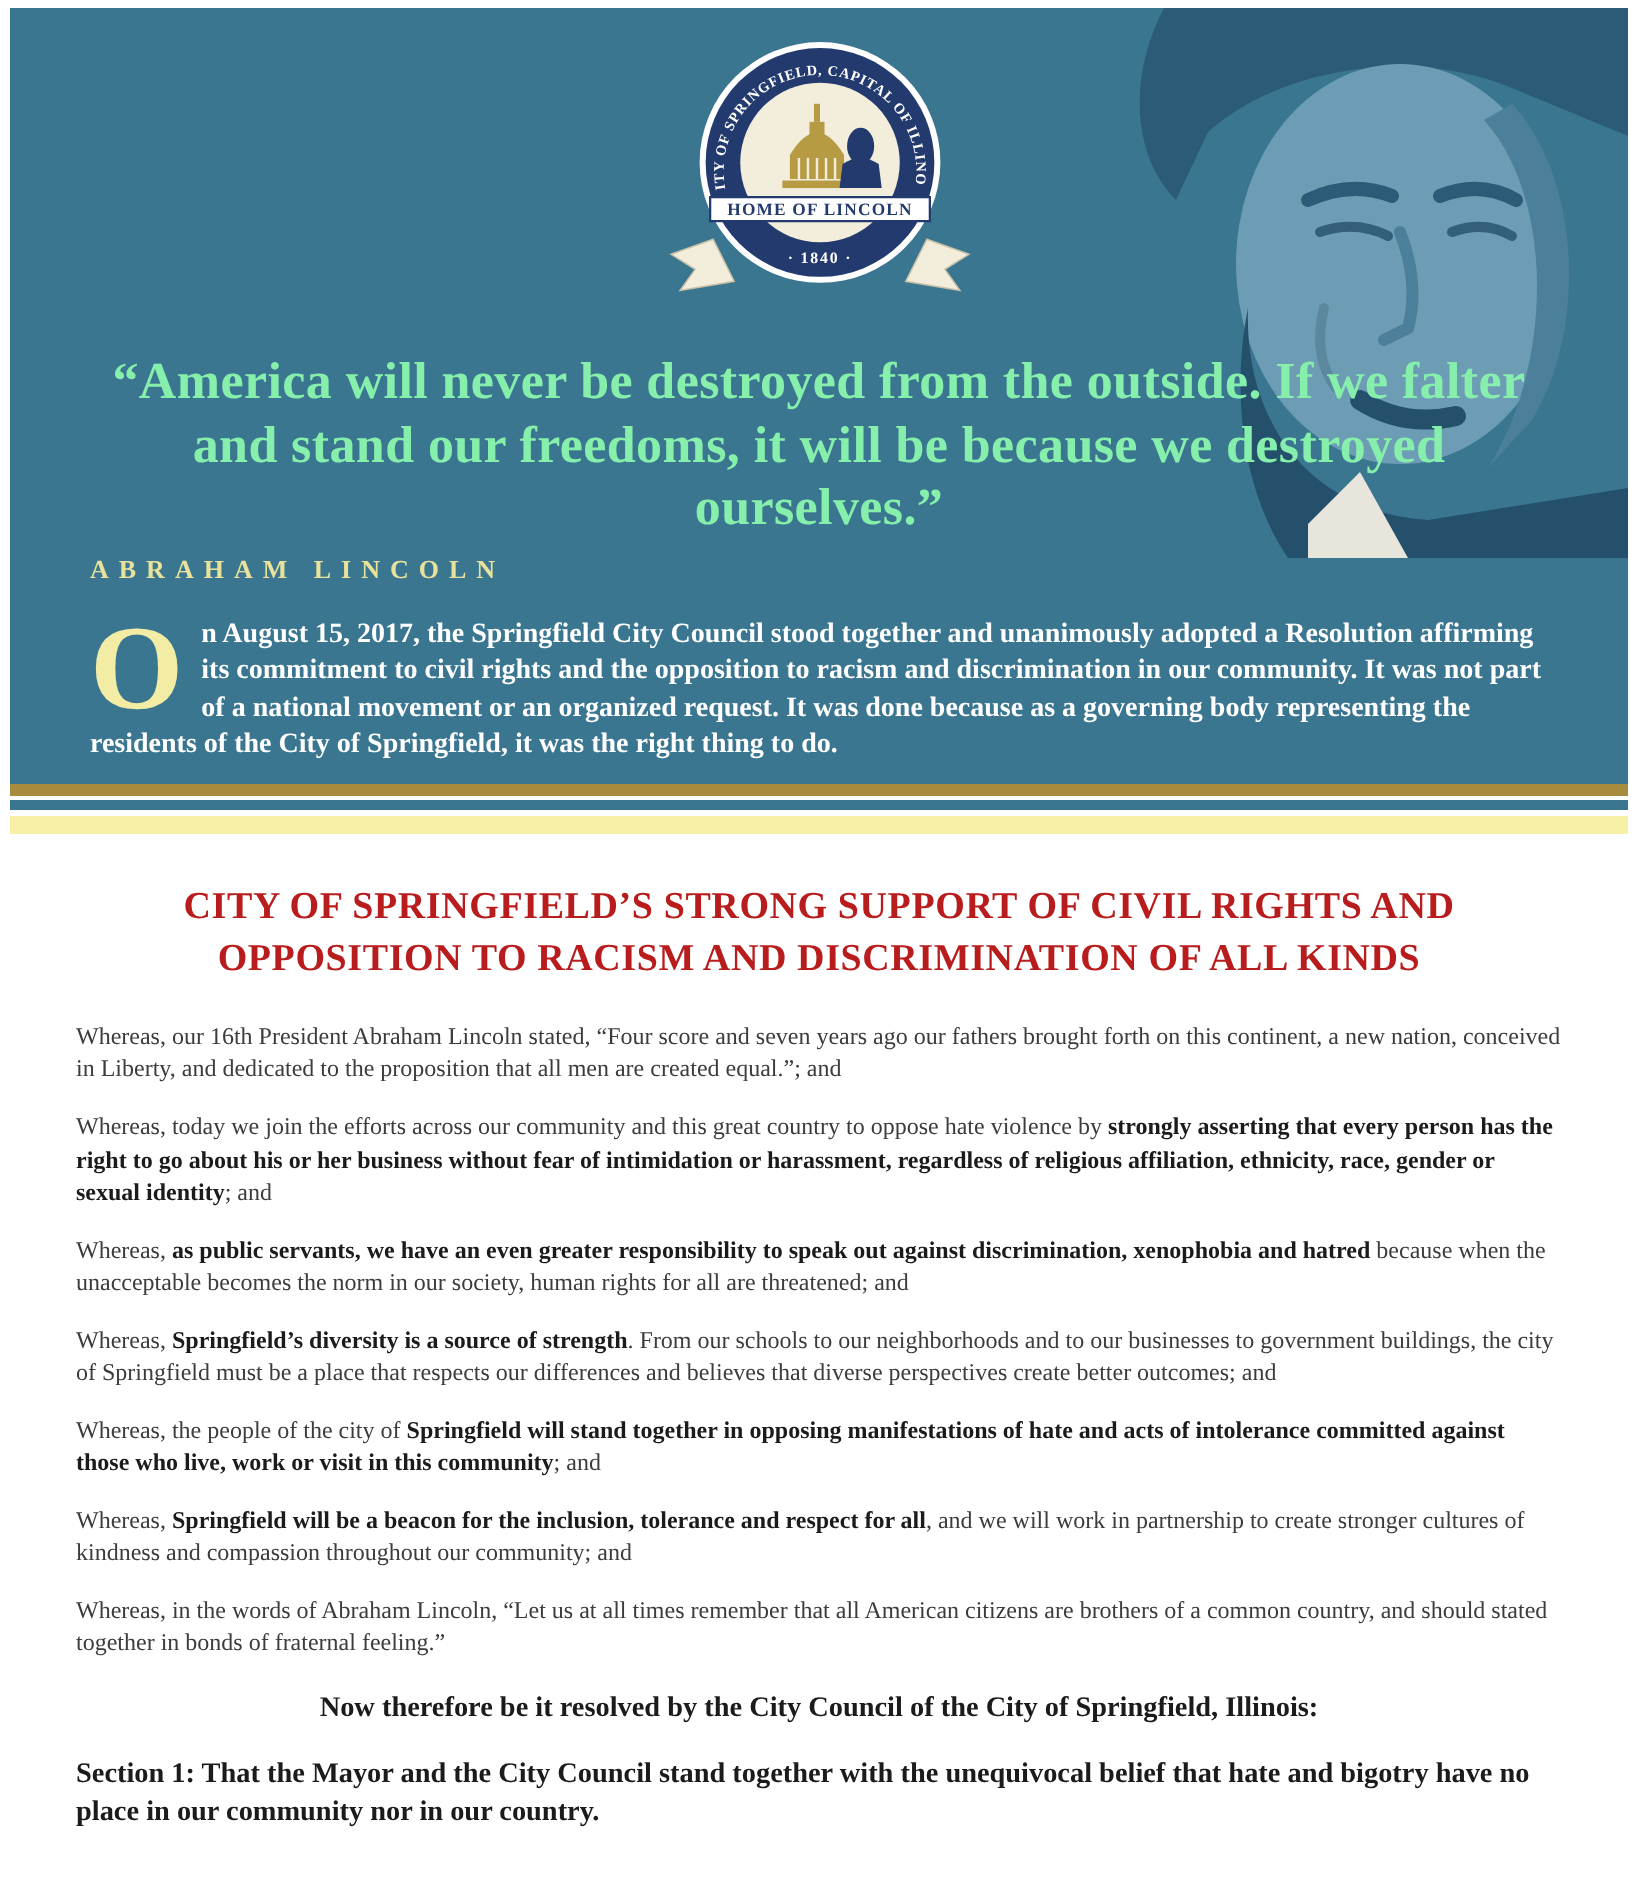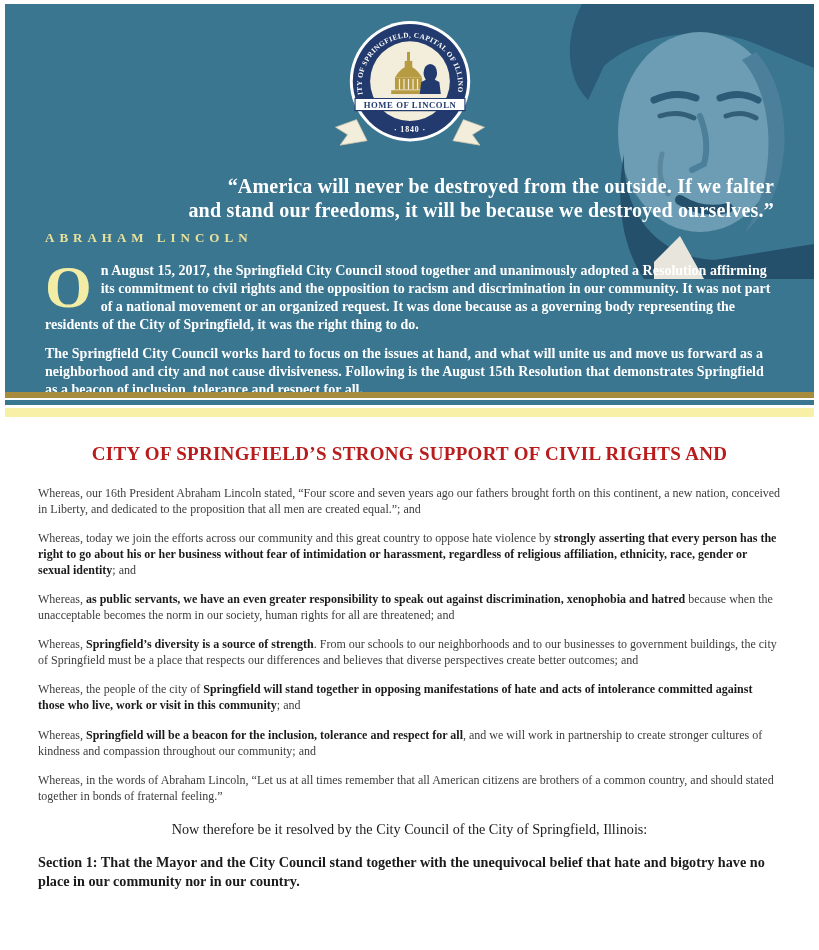--- a/index.html
+++ b/index.html
@@ -13,22 +13,22 @@
   .header-inner { position:relative; z-index:2; padding:0 40px; }
 
   
   .lincoln { position:absolute; right:0; top:0; width:310px; height:275px; z-index:1; }
 
   
   .seal-wrap { text-align:center; padding-top:6px; }
   .seal { width:158px; height:150px; }
 
   
-  .quote { margin-top:10px; text-align:right; color:#ffffff; font-weight:bold;
-           font-size:20px; line-height:1.22; letter-spacing:.2px; }
+  .quote { margin-top:10px; text-align:center; color:#86efac; font-weight:bold;
+           font-size:26px; line-height:1.22; letter-spacing:.2px; }
   .attribution { margin-top:7px; text-align:left; color:#E9E29A; font-weight:bold;
                  font-size:13px; letter-spacing:5px; }
 
   
   .intro { margin-top:16px; color:#ffffff; font-weight:bold; font-size:14px; line-height:1.3; text-align:left; }
   .intro + .intro { margin-top:10px; }
   .dropcap { float:left; color:#F2ECA4; font-size:60px; line-height:47px; font-weight:bold;
              margin:2px 9px 0 0; }
 
   
@@ -37,21 +37,21 @@
   .stripe-teal   { height:5px; background:#3A7690; }
   .stripe-gap    { height:3px; background:#ffffff; }
   .stripe-yellow { height:9px; background:#F7F0A6; }
 
   
   .doc-body { padding:24px 38px 0 38px; color:#3c3c3c; }
   .res-title { text-align:center; color:#b91c1c; font-weight:bold; font-size:19px;
                line-height:1.35; letter-spacing:.3px; margin-bottom:18px; }
   .clause { font-size:12px; line-height:1.34; margin-bottom:13px; color:#3c3c3c;font-family:Liberation Serif, serif; }
   .clause b { color:#1b1b1b; }
-  .resolved { text-align:center; font-weight:normal; color:#1b1b1b; font-size:14.2px;
+  .resolved { text-align:center; font-weight:bold; color:#1b1b1b; font-size:14.2px;
               margin:17px 0 15px 0; }
   .section-par { font-size:14.2px; line-height:1.34; margin-bottom:14px; }
   .section-par b { color:#1b1b1b; }
 </style>
 </head>
 <body>
 
 <div class="page">
 
   <div class="header-frame">
@@ -151,20 +151,21 @@
     <div class="stripe-gold"></div>
     <div class="stripe-white"></div>
     <div class="stripe-teal"></div>
     <div class="stripe-gap"></div>
     <div class="stripe-yellow"></div>
   </div>
 
   <div class="doc-body">
     <div class="res-title">
       <div>CITY OF SPRINGFIELD’S STRONG SUPPORT OF CIVIL RIGHTS AND</div>
+      <div>OPPOSITION TO RACISM AND DISCRIMINATION OF ALL KINDS</div>
     </div>
 
     <p class="clause"><span>Whereas, our 16th President Abraham Lincoln stated, “Four score and seven years ago our fathers brought forth on this continent, a new nation, conceived in Liberty, and dedicated to the proposition that all men are created equal.”; and</span></p>
     <p class="clause"><span>Whereas, today we join the efforts across our community and this great country to oppose hate violence by </span><b>strongly asserting that every person has the right to go about his or her business without fear of intimidation or harassment, regardless of religious affiliation, ethnicity, race, gender or sexual identity</b><span>; and</span></p>
     <p class="clause"><span>Whereas, </span><b>as public servants, we have an even greater responsibility to speak out against discrimination, xenophobia and hatred</b><span> because when the unacceptable becomes the norm in our society, human rights for all are threatened; and</span></p>
     <p class="clause"><span>Whereas, </span><b>Springfield’s diversity is a source of strength</b><span>. From our schools to our neighborhoods and to our businesses to government buildings, the city of Springfield must be a place that respects our differences and believes that diverse perspectives create better outcomes; and</span></p>
     <p class="clause"><span>Whereas, the people of the city of </span><b>Springfield will stand together in opposing manifestations of hate and acts of intolerance committed against those who live, work or visit in this community</b><span>; and</span></p>
     <p class="clause"><span>Whereas, </span><b>Springfield will be a beacon for the inclusion, tolerance and respect for all</b><span>, and we will work in partnership to create stronger cultures of kindness and compassion throughout our community; and</span></p>
     <p class="clause"><span>Whereas, in the words of Abraham Lincoln, “Let us at all times remember that all American citizens are brothers of a common country, and should stated together in bonds of fraternal feeling.”</span></p>
 

